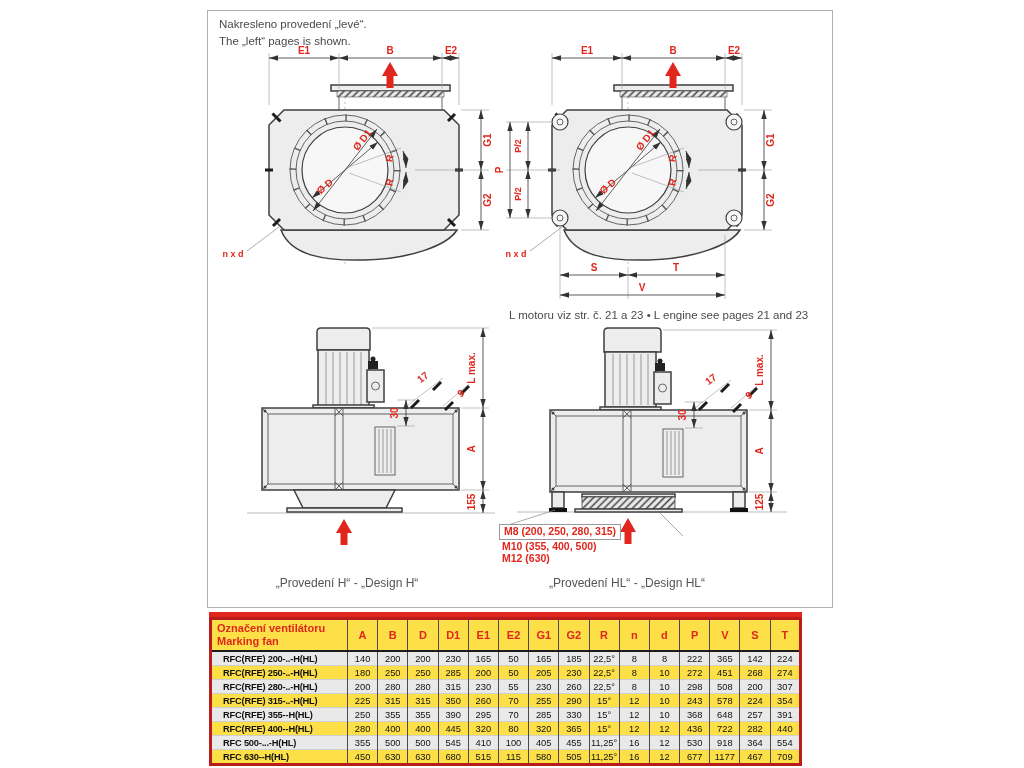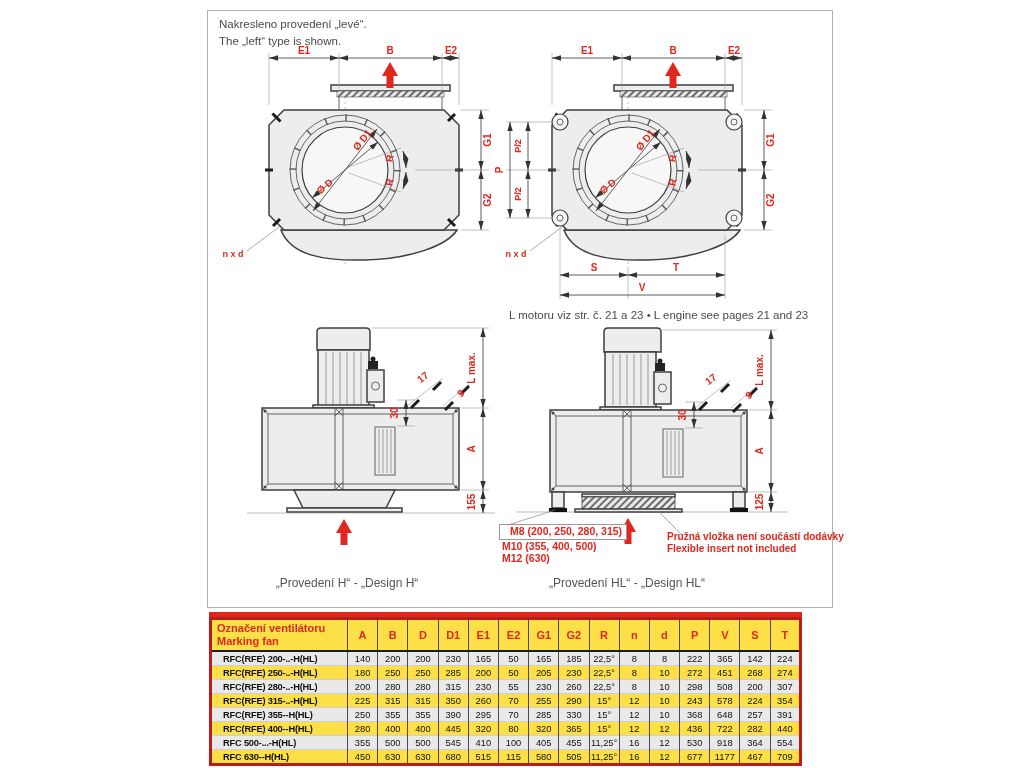--- a/index.html
+++ b/index.html
@@ -20,21 +20,21 @@
   .fin   { stroke:#777; stroke-width:.7; }
   .ext   { stroke:#999; stroke-width:.6; fill:none; }
   .ldr   { stroke:#888; stroke-width:.7; fill:none; }
   .cl    { stroke:#999; stroke-width:.6; stroke-dasharray:12 3 2 3; fill:none; }
   .dim   { stroke:#333; stroke-width:.8; fill:none; marker-start:url(#ab); marker-end:url(#ae); }
   .bolt  { stroke:#1c1c1c; stroke-width:3; }
   .tickring { fill:none; stroke:#555; stroke-width:7; stroke-dasharray:1.4 19.02; }
   .flow  { fill:var(--accent); }
   .dot   { fill:#444; }
   .callout { color:var(--accent); font-weight:bold; font-size:10.5px; line-height:12.5px; }
-  .callout .box { border:1px solid #999; padding:0 4px 1px 10px; display:inline-block; background:#fff; }
+  .callout .box { border:1px solid #999; padding:0 4px 1px 4px; display:inline-block; background:#fff; }
   .rednote { color:var(--accent); font-weight:bold; font-size:10px; line-height:11.5px; }
   .redbar { height:5px; background:var(--accent); }
   #dims { border-collapse:collapse; table-layout:fixed; width:593px; background:#fde047;
           border:3px solid #b91c1c; }
   #dims th, #dims td { border-left:1px solid #4a4a4a; overflow:hidden; white-space:nowrap; }
   #dims th:first-child, #dims td:first-child { border-left:none; }
   #dims thead th { height:28px; font-size:11px; color:var(--accent); text-align:center;
           border-bottom:2px solid #1b1b1b; vertical-align:middle; font-weight:bold; }
   #dims th.name { text-align:left; padding-left:5px; line-height:13px; }
   #dims tbody td { height:13px; font-size:9.3px; text-align:center; color:#111;
@@ -59,21 +59,21 @@
         <rect width="5" height="5" fill="#eee"></rect>
         <line x1="2.5" y1="0" x2="2.5" y2="5" stroke="#444" stroke-width="1.6"></line>
       </pattern>
     </defs>
   </svg>
 
   <div id="panel" class="abs"></div>
 
   <div class="abs note" style="left:207px; top:16px; width:260px">
     <div>Nakresleno provedení „levé“.</div>
-    <div>The „left“ type is shown.</div>
+    <div>The „left“ pages is shown.</div>
   </div>
 
   <svg class="abs" style="left:205px; top:45px" width="285" height="235" viewBox="0 0 285 235">
     <line class="cl" x1="128" y1="42" x2="128" y2="220"></line>
     <line class="cl" x1="60" y1="125" x2="198" y2="125"></line>
     <path class="part" d="M 64,185 C 74,211 108,216 148,215 C 192,214 230,201 240,185 Z"></path>
     <path class="part" d="M67,65 H227 L242,80 V170 L227,185 H67 L52,170 V80 Z"></path>
     <g>
       <line class="bolt" x1="55.5" y1="68.5" x2="63.5" y2="76.5"></line>
       <line class="bolt" x1="231" y1="76" x2="238" y2="69"></line>
@@ -385,24 +385,20 @@
     <line class="ldr" x1="58" y1="188" x2="8" y2="204"></line>
     <line class="ldr" x1="162" y1="190" x2="186" y2="214"></line>
   </svg>
 
   <div class="abs callout" style="left:487px; top:524px">
     <div class="box">M8 (200, 250, 280, 315)</div>
     <div style="padding-left:3px">M10 (355, 400, 500)</div>
     <div style="padding-left:3px">M12 (630)</div>
   </div>
 
-  <div class="abs rednote" style="left:655px; top:531px">
-    <div>Pružná vložka není součástí dodávky</div>
-    <div>Flexible insert not included</div>
-  </div>
 
   <div class="abs caption" style="left:235px; top:576px; width:200px">„Provedení H“ - „Design H“</div>
   <div class="abs caption" style="left:505px; top:576px; width:220px">„Provedení HL“ - „Design HL“</div>
 
   <div class="abs" style="left:197px; top:612px; width:593px">
     <div class="redbar"></div>
     <table id="dims">
       <colgroup>
           <col style="width:137px">
         </colgroup>

